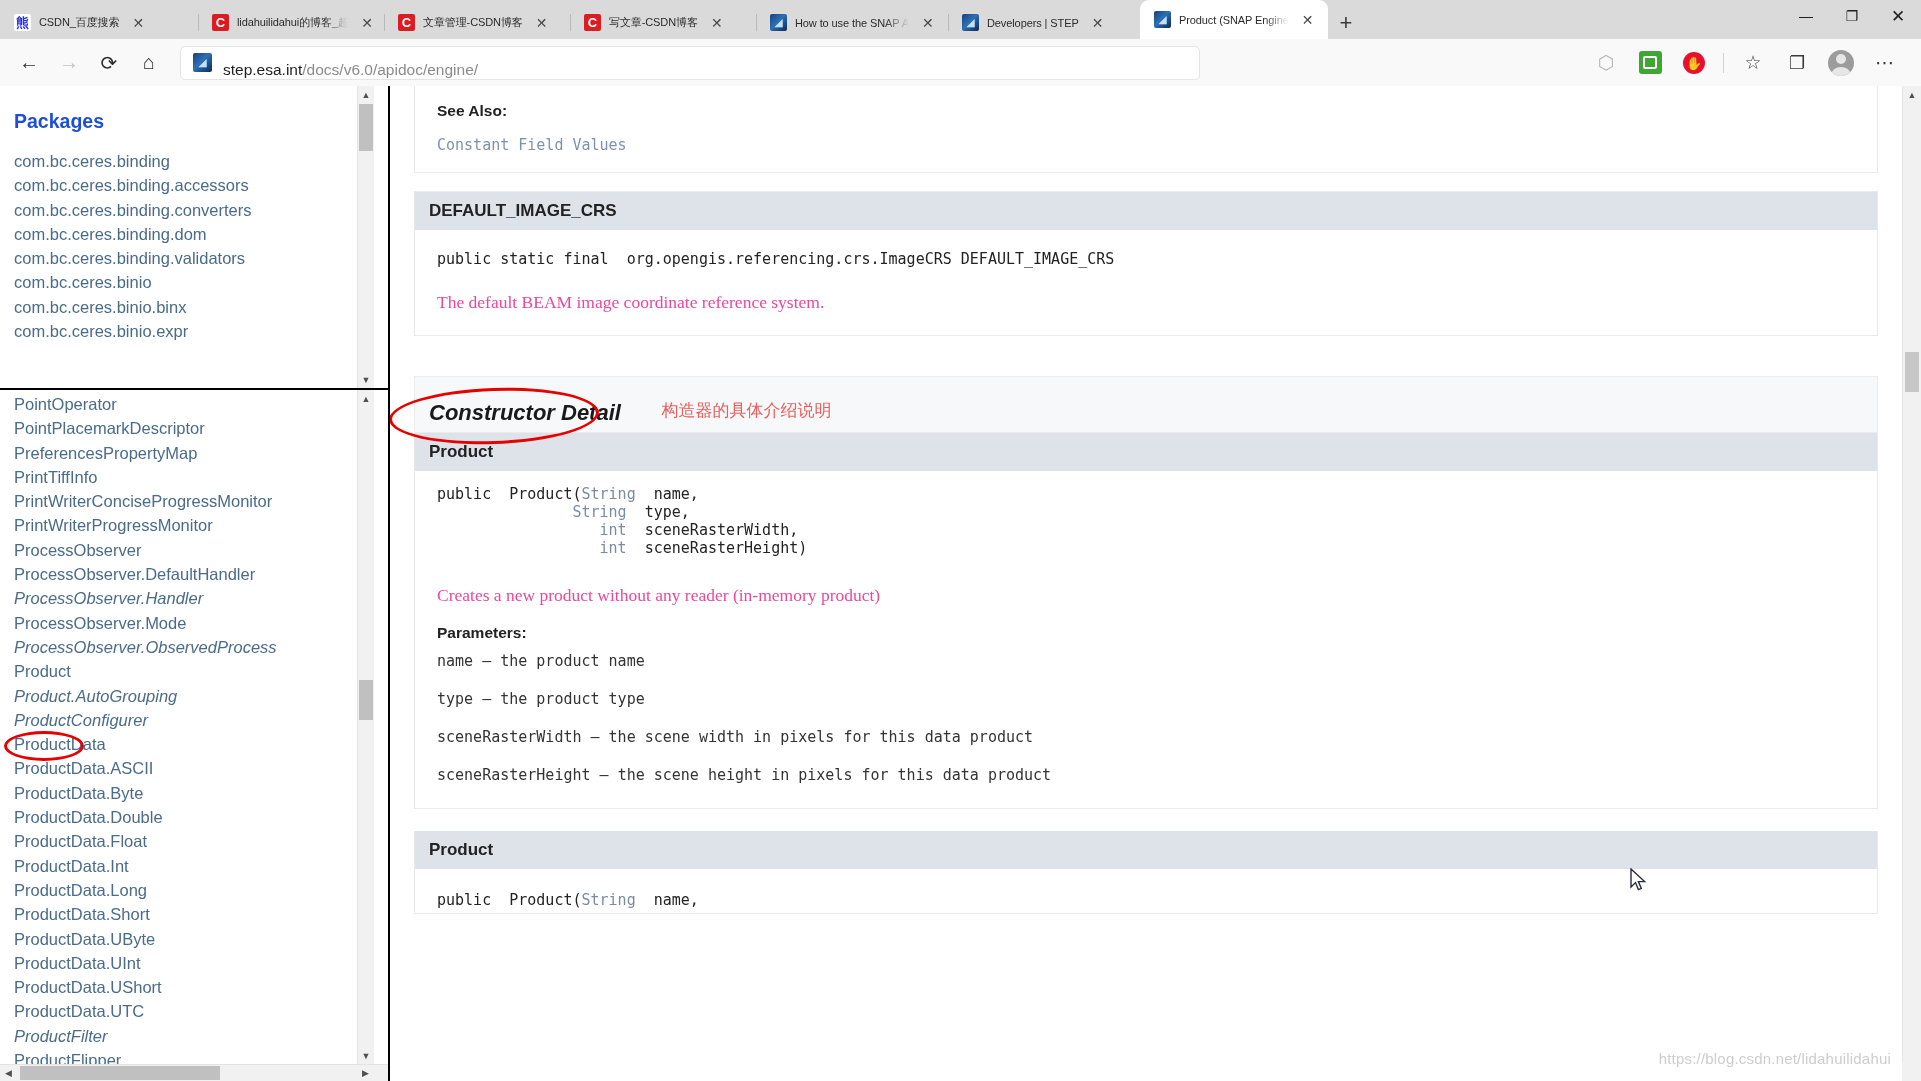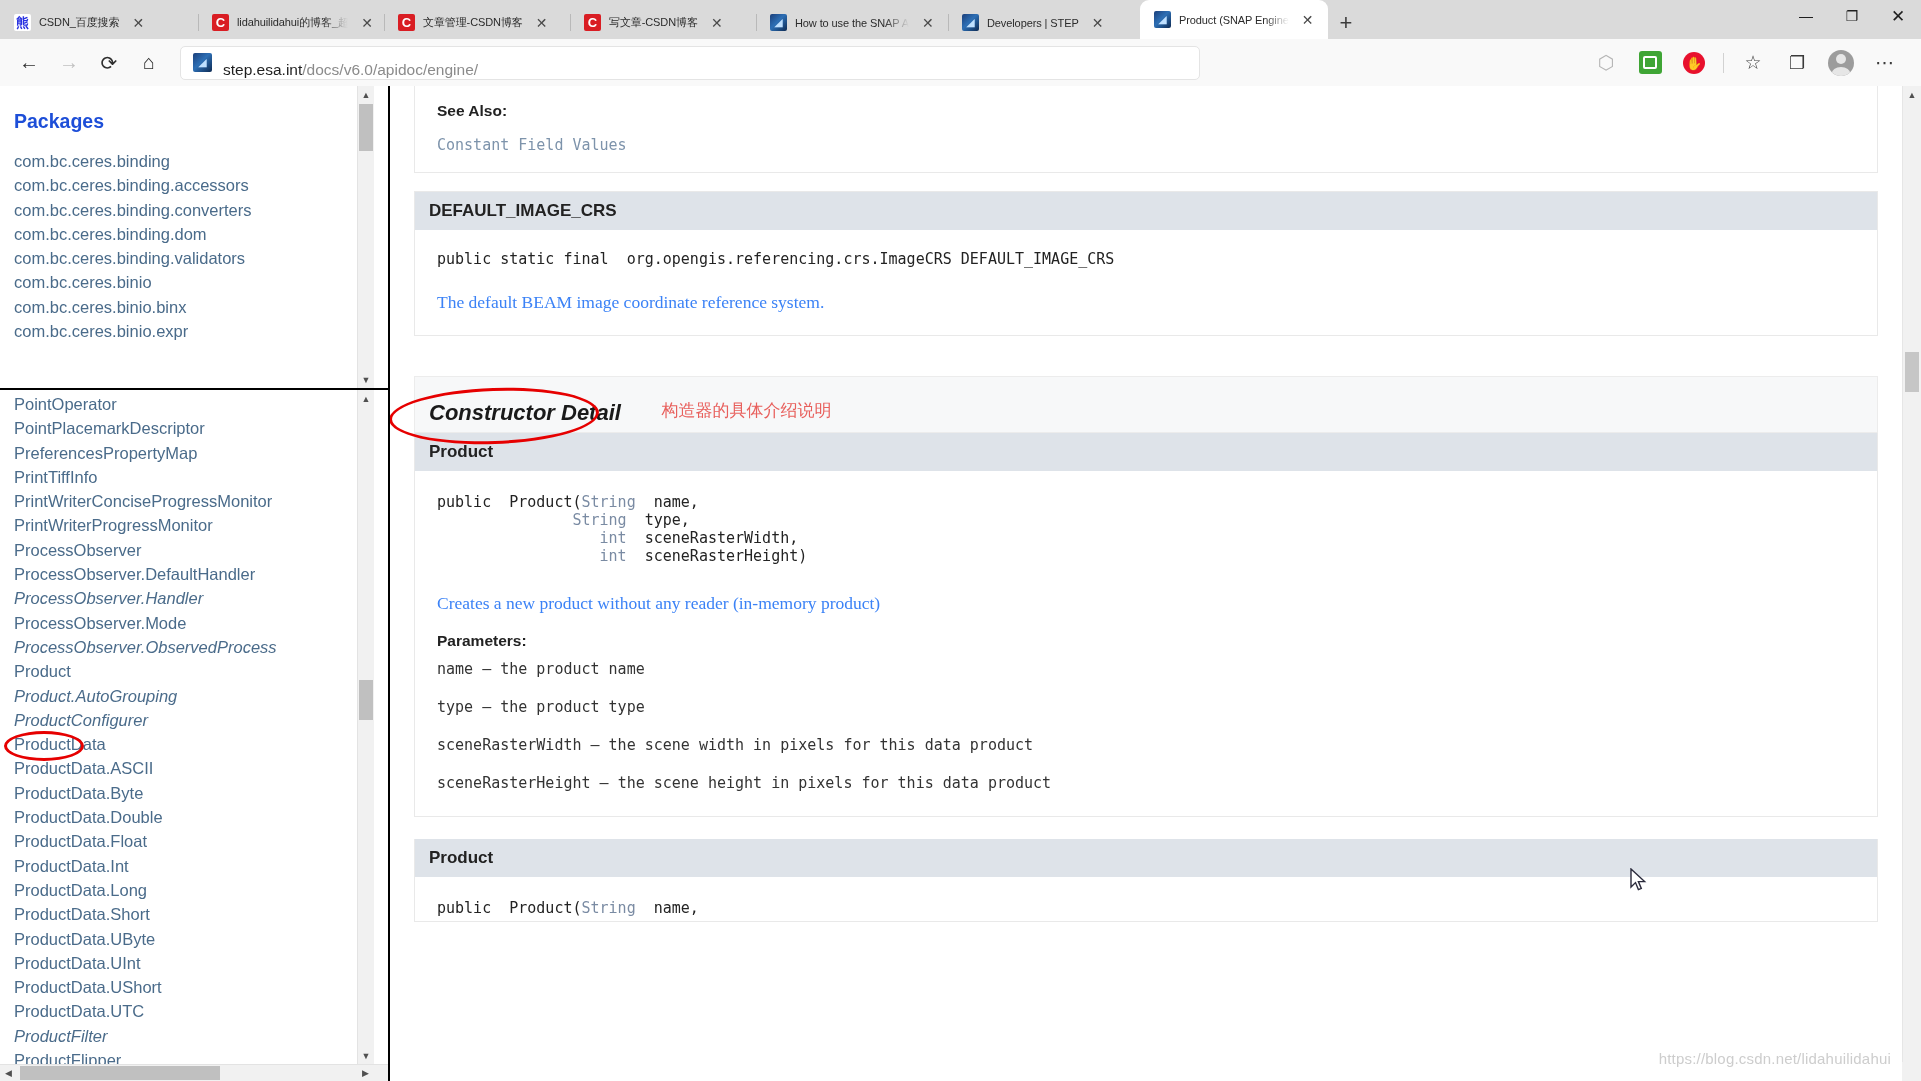--- a/index.html
+++ b/index.html
@@ -214,21 +214,21 @@
     font-size: 15px; color:#232323; white-space: pre;
   }
   .code .kw { color:#232323; }
   .code .type { color:#7a8ba3; }
   .link-blue {
     color:#7d93ab; font-family:"DejaVu Sans Mono","Liberation Mono", monospace;
     font-size: 15px; text-decoration:none;
   }
   .serif-p {
     font-family:"Liberation Serif","DejaVu Serif", serif;
-    font-size: 17.5px; color:#3b82f6; margin: 10px 0 4px 0;
+    font-size: 17.5px; color:#ec4899; margin: 10px 0 4px 0;
   }
   .params-lbl { font-size: 15.5px; font-weight:bold; color:#222; margin: 18px 0 10px 0; }
   .param-row {
     font-family:"DejaVu Sans Mono","Liberation Mono", monospace;
     font-size: 15px; color:#333; margin-bottom: 20px;
   }
 
   .section-gap { height: 22px; }
   .constructor-section-wrap { position:relative; }
   .section-hdr-outer {
@@ -473,21 +473,21 @@
 
         <div class="constructor-section-wrap">
           <div class="section-hdr-outer">
             <span class="section-title">Constructor Detail</span>
             <span class="cn-note">构造器的具体介绍说明</span>
             <div class="ellipse-ctor"></div>
           </div>
 
           <div class="detail-box" style="border-top:none;margin-bottom:0;">
             <div class="hdr-bar">Product</div>
-            <div class="pad" style="padding-top:22px;">
+            <div class="pad" style="padding-top:14px;">
               <div class="code"><span>public</span>  <span>Product</span><span>(</span><span class="type">String</span>  <span>name,</span>
                <span class="type">String</span>  <span>type,</span>
                   <span class="type">int</span>  <span>sceneRasterWidth,</span>
                   <span class="type">int</span>  <span>sceneRasterHeight)</span></div>
 
               <div class="serif-p" style="margin-top:28px;">Creates a new product without any reader (in-memory product)</div>
 
               <div class="params-lbl">Parameters:</div>
 
               <div class="param-row"><span>name</span> <span>–</span> <span>the product name</span></div>

